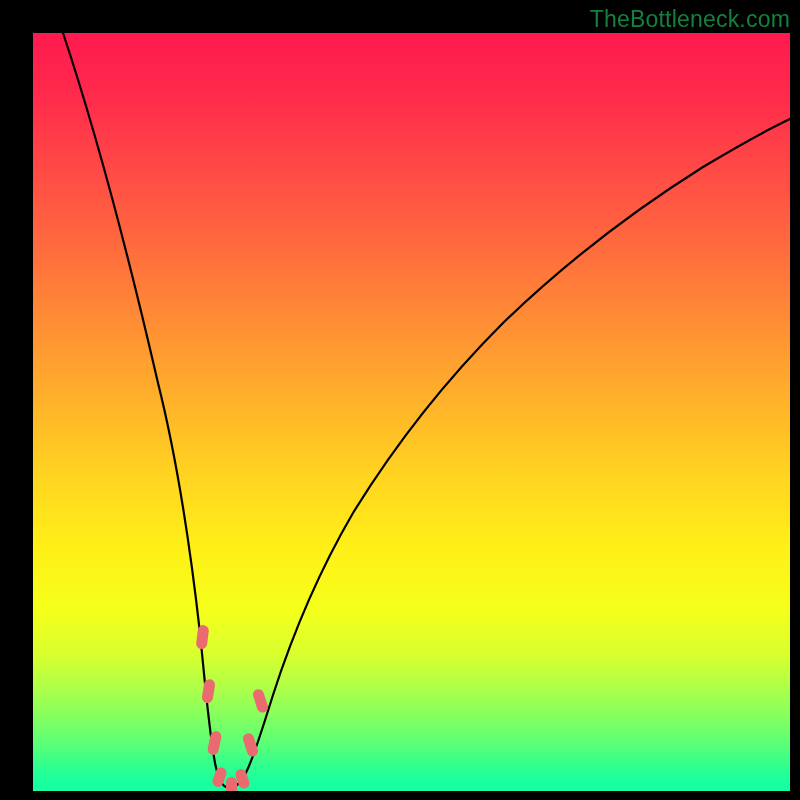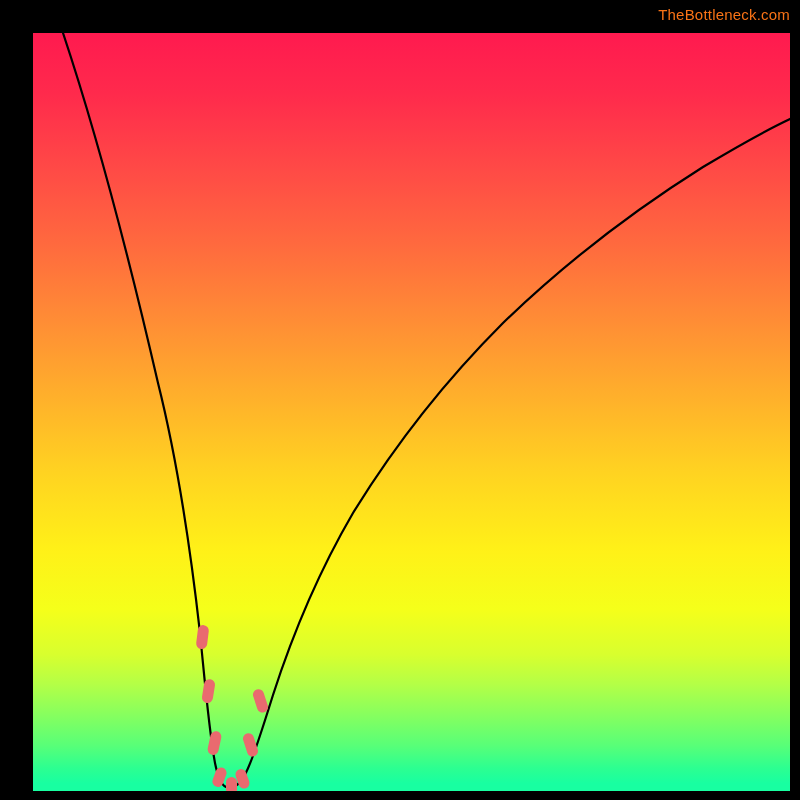--- a/index.html
+++ b/index.html
@@ -56,22 +56,22 @@
     position: absolute;
     left: 0;
     top: 0;
     width: 100%;
     height: 100%;
   }
   .watermark {
     position: absolute;
     top: 6px;
     right: 10px;
-    color: #f97316;
-    font-size: 15px;
+    color: #15803d;
+    font-size: 23px;
     font-weight: 400;
     letter-spacing: 0.2px;
     text-align: center;
   }
 </style>
 </head>
 <body>
 
 <div class="frame">
   <div class="plot-area">

